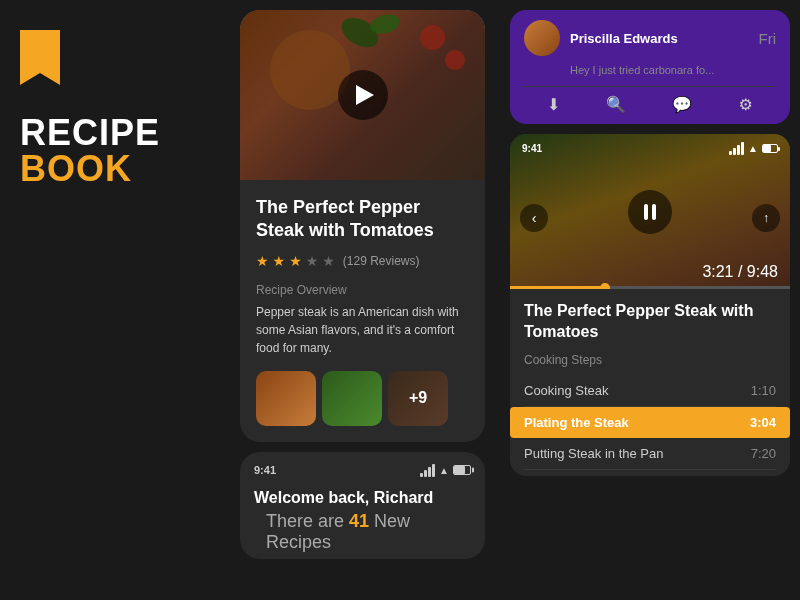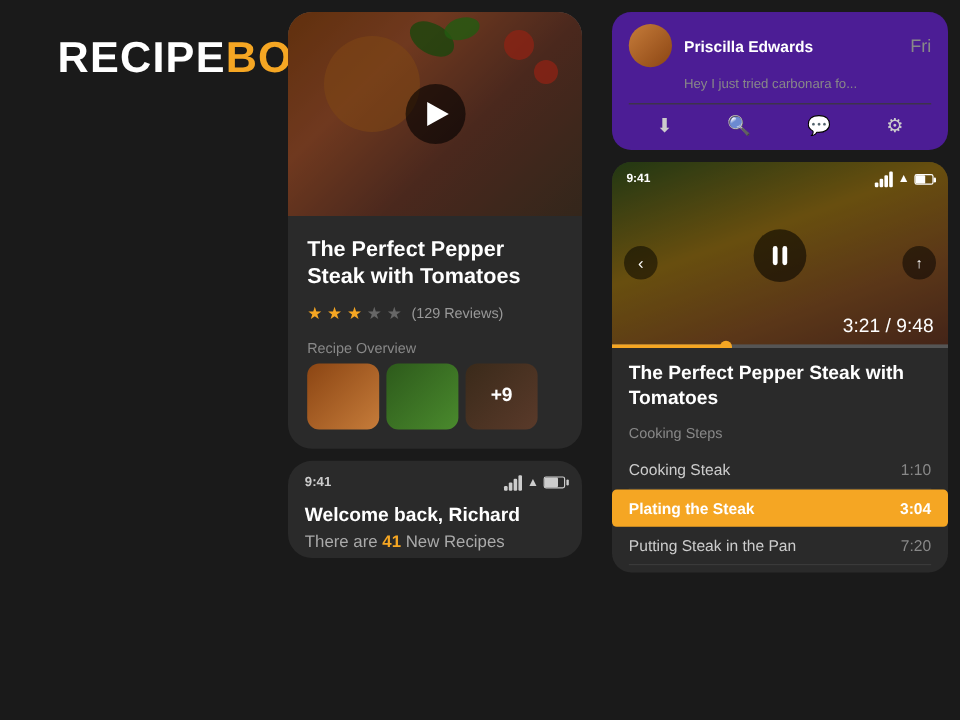--- a/index.html
+++ b/index.html
@@ -13,24 +13,23 @@
     }
 
     
     .left-panel {
       position: absolute;
       left: 0;
       top: 0;
       width: 236px;
       height: 600px;
       display: flex;
-      flex-direction: row;
+      flex-direction: column;
       align-items: flex-start;
       padding: 30px 20px;
-      margin-left: 28px;
     }
 
     .bookmark-icon {
       width: 40px;
       height: 55px;
       background: #f5a623;
       clip-path: polygon(0 0, 100% 0, 100% 100%, 50% 78%, 0 100%);
       margin-bottom: 30px;
     }
 
@@ -260,22 +259,23 @@
     }
 
     .welcome-title {
       font-size: 16px;
       font-weight: 700;
       color: #fff;
       margin-bottom: 4px;
     }
 
     .welcome-subtitle {
-      font-size: 14px;
+      font-size: 18px;
       color: #aaa;
+      margin-left: 12px;
     }
 
     
     .right-panel {
       position: absolute;
       right: 0;
       top: 0;
       width: 300px;
       height: 600px;
       background: #1a1a1a;
@@ -629,20 +629,21 @@
       <div class="recipe-title">The Perfect Pepper Steak with Tomatoes</div>
       <div class="stars-row">
         <span class="star filled">★</span>
         <span class="star filled">★</span>
         <span class="star filled">★</span>
         <span class="star empty">★</span>
         <span class="star empty">★</span>
         <span class="reviews-count">(129 Reviews)</span>
       </div>
       <div class="recipe-overview-label">Recipe Overview</div>
+      <div class="recipe-description">Pepper steak is an American dish with some Asian flavors, and it's a comfort food for many.</div>
       <div class="photo-thumbnails">
         <div class="thumb thumb-bg1"></div>
         <div class="thumb thumb-bg2"></div>
         <div class="thumb thumb-bg3">+9</div>
       </div>
     </div>
   </div>
 
   <div class="phone-card">
     <div class="phone-header">

